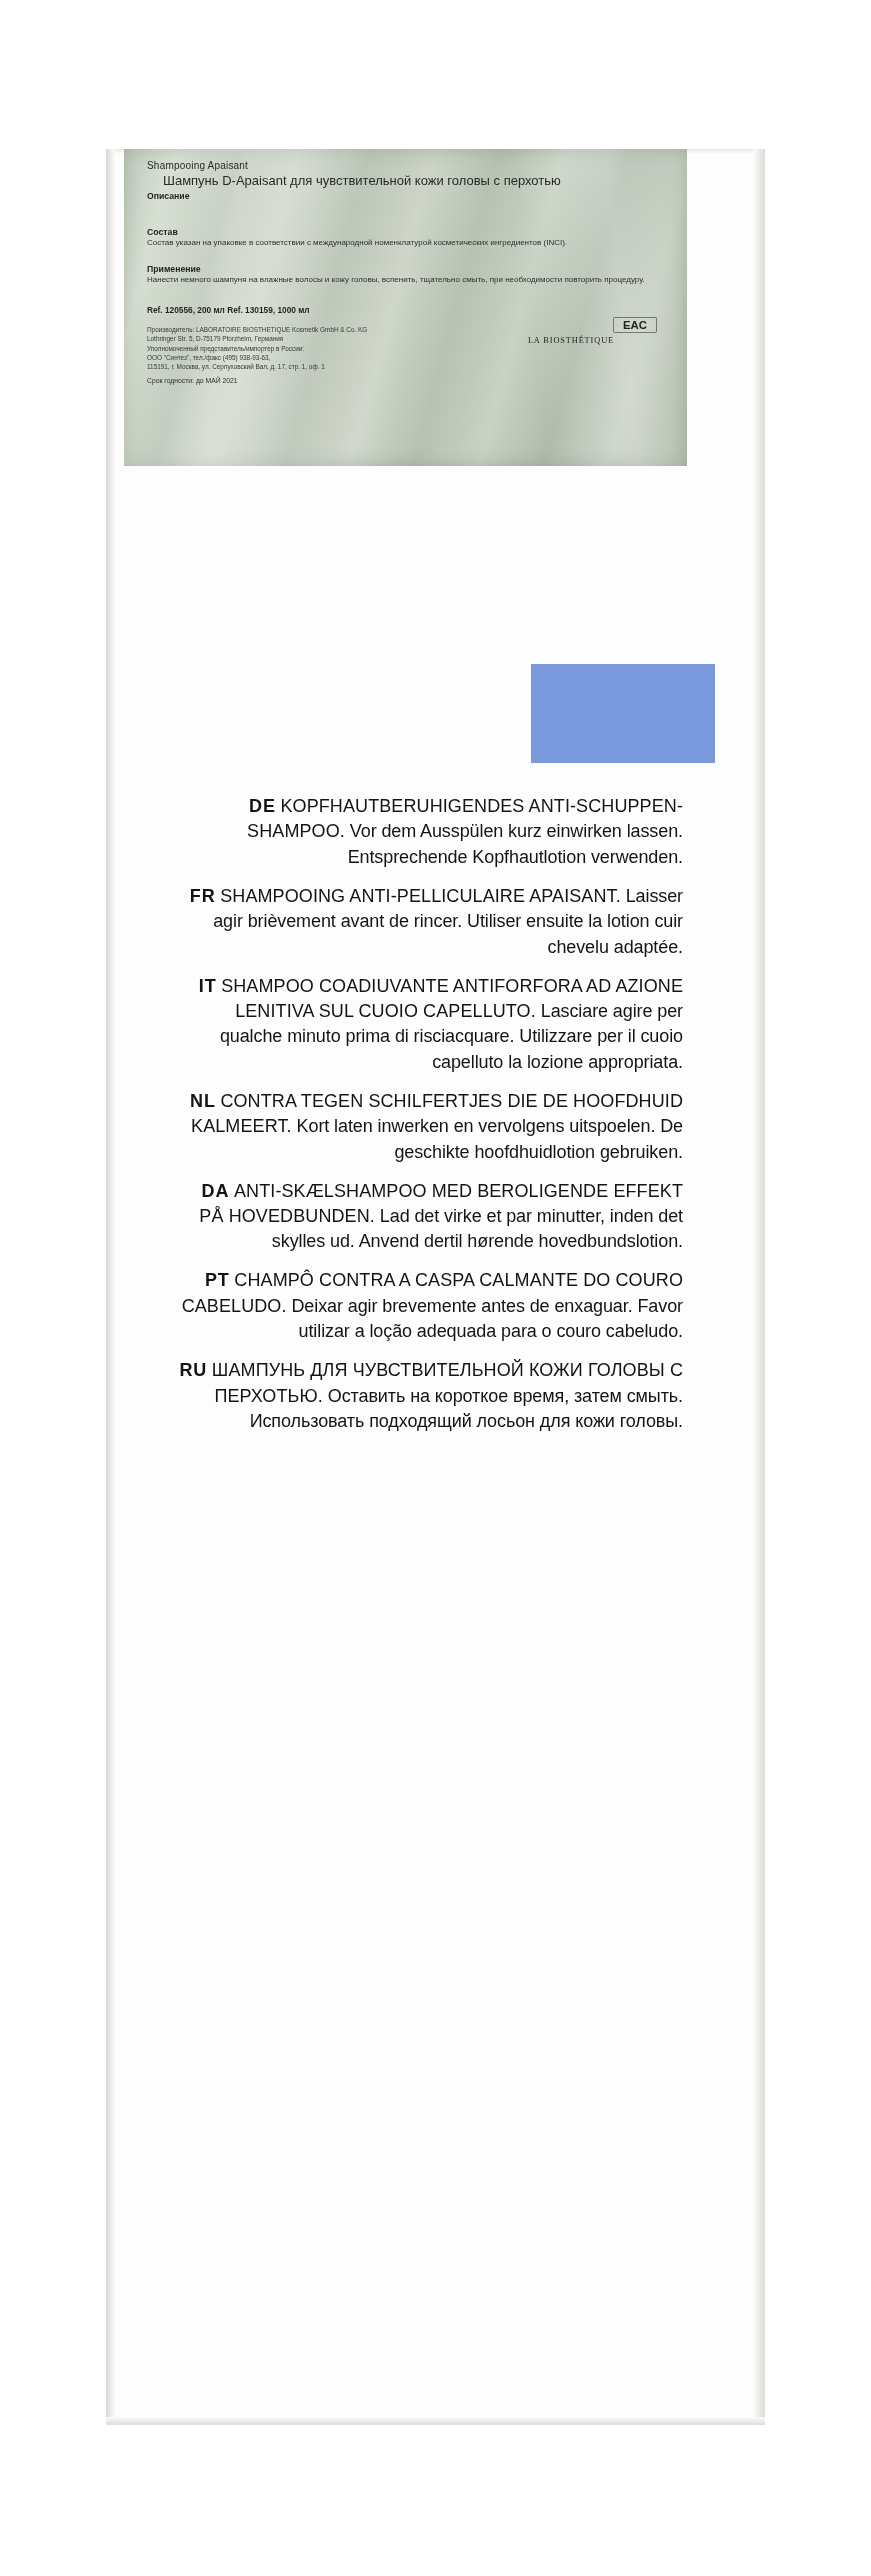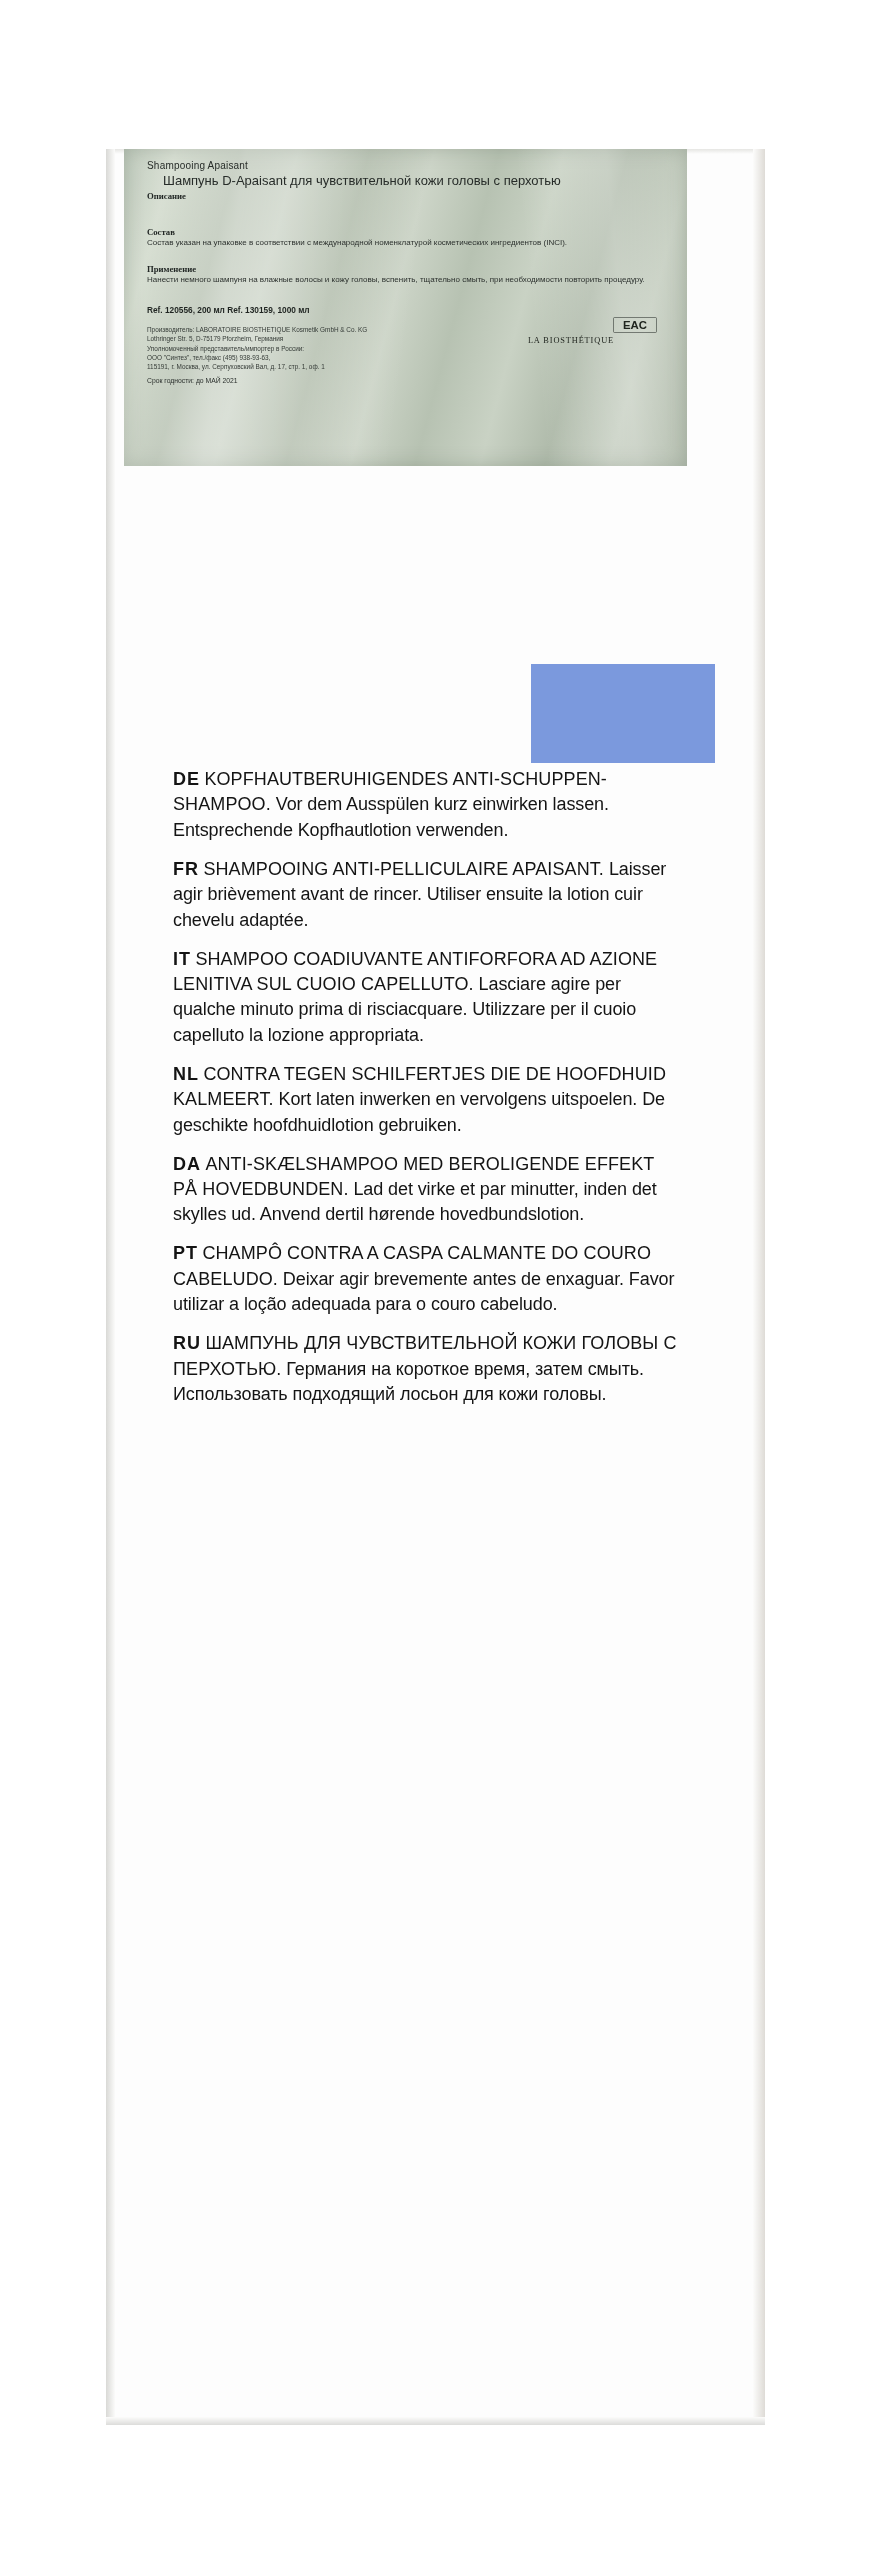--- a/index.html
+++ b/index.html
@@ -108,21 +108,20 @@
   .foil-title-2 {
     top: 23.5px;
     font-size: 13px;
     color: #272c29;
     margin-left: 16px;
   }
   .foil-h {
     font-size: 8.7px;
     font-weight: bold;
     color: #222725;
-    font-family: Liberation Serif, serif;
   }
   .foil-p {
     font-size: 8px;
     color: #2c312e;
   }
   .foil-block-desc { top: 42px; }
   .foil-block-desc .foil-p { margin-top: 1.5px; }
 
   .foil-block-comp { top: 78px; }
   .foil-block-app  { top: 115px; }
@@ -180,23 +179,24 @@
     top: 664px;
     width: 184px;
     height: 99px;
     background: #7b99dd;
   }
 
   
   #copy {
     position: absolute;
     left: 173px;
-    top: 767px;
+    top: 794px;
     width: 510px;
     color: #1b1b1b;
+    text-align: right;
   }
   .lang-block {
     margin-bottom: 13.7px;
   }
   .lang-block p {
     margin: 0;
     font-family: "Liberation Sans", sans-serif;
     font-size: 18px;
     line-height: 1.41;
     letter-spacing: -0.1px;
@@ -304,19 +304,19 @@
     <div class="lang-block">
       <p>
         <span class="lang-code">PT</span><span class="caps">CHAMPÔ CONTRA A CASPA CALMANTE DO COURO CABELUDO.</span>
         <span>Deixar agir brevemente antes de enxaguar. Favor utilizar a loção adequada para o couro cabeludo.</span>
       </p>
     </div>
 
     <div class="lang-block">
       <p>
         <span class="lang-code">RU</span><span class="caps">ШАМПУНЬ ДЛЯ ЧУВСТВИТЕЛЬНОЙ КОЖИ ГОЛОВЫ С ПЕРХОТЬЮ.</span>
-        <span>Германия на короткое время, затем смыть. Использовать подходящий лосьон для кожи головы.</span>
+        <span>Оставить на короткое время, затем смыть. Использовать подходящий лосьон для кожи головы.</span>
       </p>
     </div>
 
   </div>
 </div>
 
 
 </body></html>

